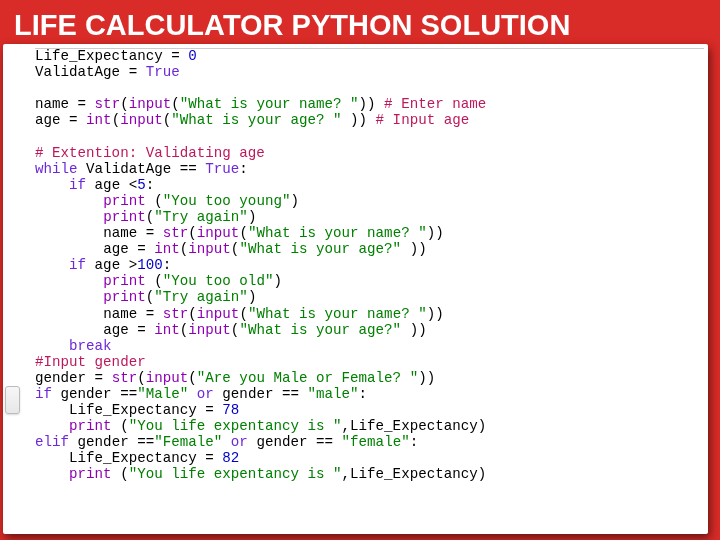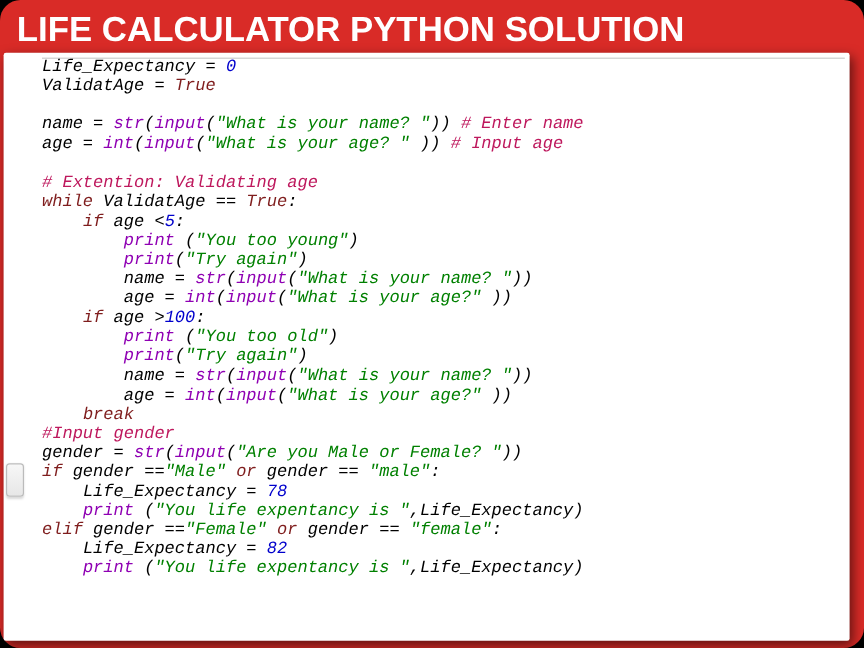--- a/index.html
+++ b/index.html
@@ -2,21 +2,20 @@
 <html><head>
 <meta charset="utf-8">
 <style>
   * { margin: 0; padding: 0; box-sizing: border-box; }
   html, body { width: 720px; height: 540px; overflow: hidden; font-family: "Segoe UI", Arial, sans-serif; background: #000; }
   .slide {
     width: 720px; height: 540px;
     background: #d92b27;
     position: relative;
     padding: 10px 14px 0 14px;
-    border-radius: 17px;
   }
   .slide-title {
     font-family: "Arial Black", "Impact", Arial, sans-serif;
     font-weight: 900;
     font-size: 29px;
     letter-spacing: 0px;
     color: #fff;
     line-height: 1.05;
     margin-bottom: 6px;
   }
@@ -35,24 +34,23 @@
     position: absolute;
     left: 32px; right: 4px; top: 4px; bottom: 2px;
     overflow: hidden;
   }
   pre.code {
     font-family: "Courier New", Courier, monospace;
     font-size: 14.2px;
     line-height: 16.1px;
     color: #000;
     white-space: pre;
-    font-style: italic;
   }
   pre.code .line { display: block; min-height: 16.1px; }
-  .tk-kw    { color: #7f1d1d; }
+  .tk-kw    { color: #6d28d9; }
   .tk-op    { color: #000; }
   .tk-name  { color: #000; }
   .tk-num   { color: #0000cc; }
   .tk-str   { color: #008000; }
   .tk-fn    { color: #8f00b3; text-align: center; }
   .tk-com   { color: #be185d; }
   .gutter-btn {
     position: absolute;
     left: 2px;
     top: 342px;

